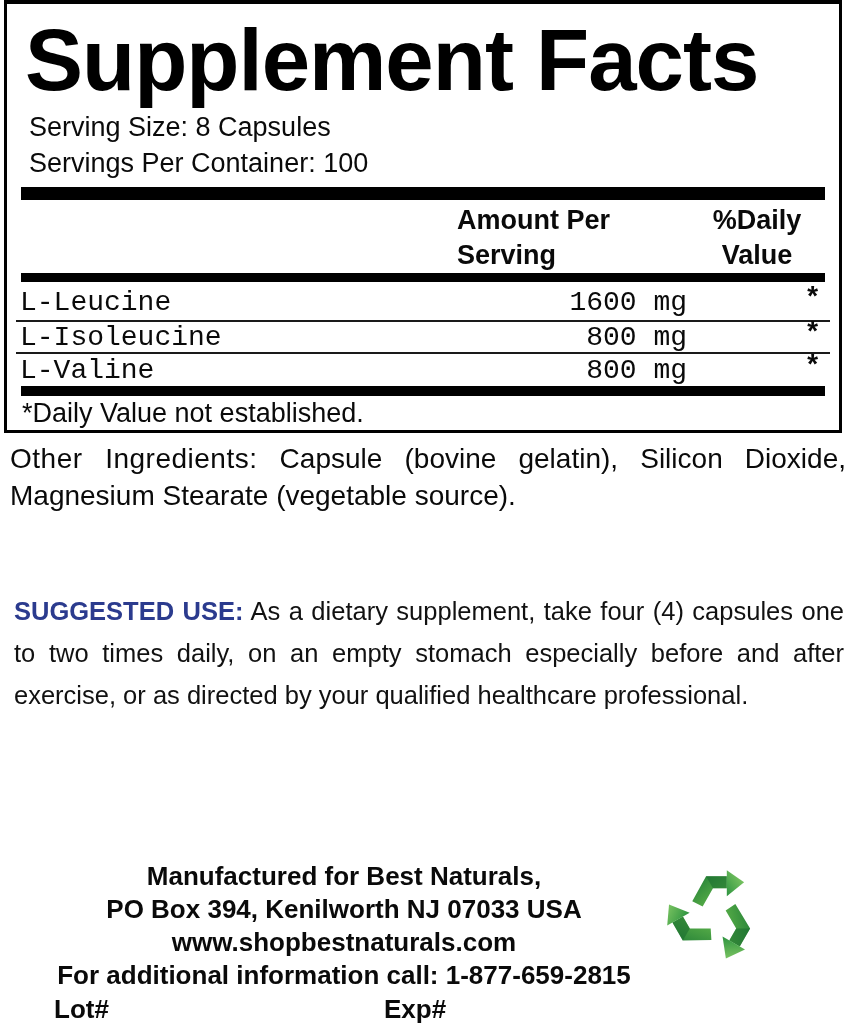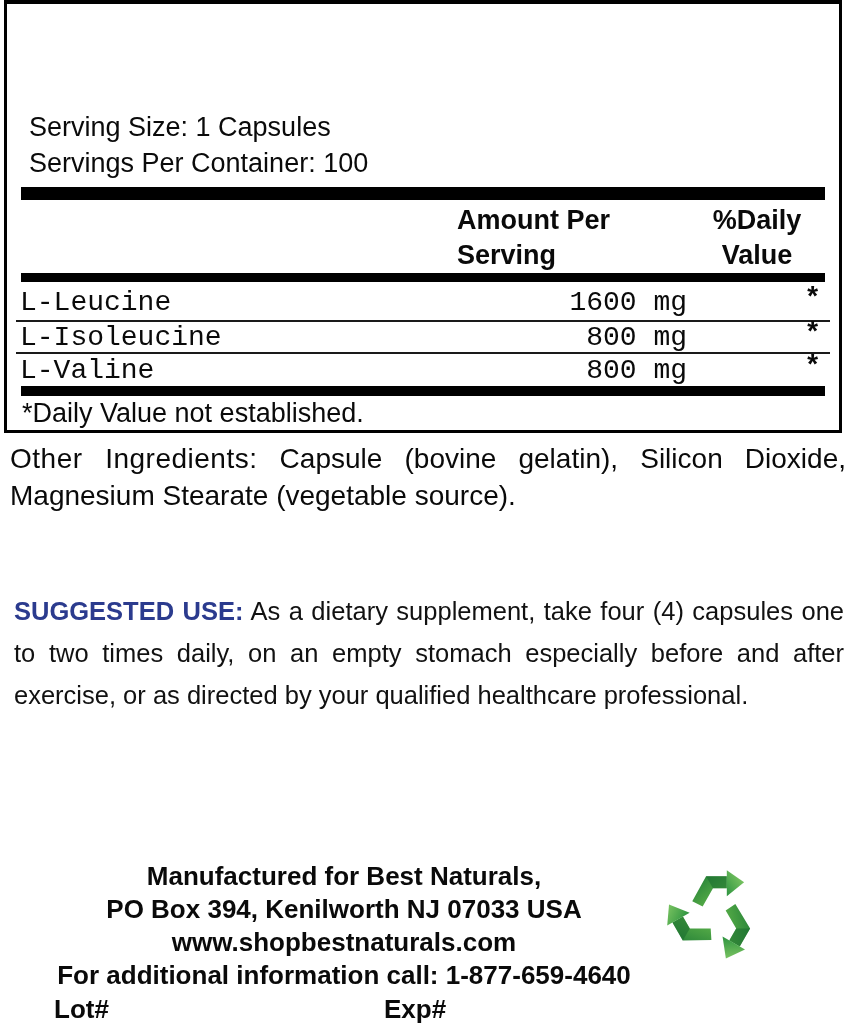--- a/index.html
+++ b/index.html
@@ -80,22 +80,23 @@
 
   .recycle { position:absolute; left:656px; top:852px; width:114px; height:128px; }
   .recycle svg { width:100%; height:100%; overflow:visible; }
 </style>
 </head>
 <body>
 
 <div class="canvas">
 
   <div class="facts-box">
+    <div class="facts-title">Supplement Facts</div>
 
-    <div class="serving-line serving-size">Serving Size: 1 Capsules</div>
+    <div class="serving-line serving-size">Serving Size: 8 Capsules</div>
     <div class="serving-line servings-container">Servings Per Container: 100</div>
 
     <div class="bar bar-1"></div>
 
     <div class="hdr-amount">Amount Per
 Serving</div>
     <div class="hdr-dv">%Daily
 Value</div>
 
     <div class="bar bar-2"></div>
@@ -126,21 +127,21 @@
 
   <div class="para other-ing"><span class="lbl">Other Ingredients:</span><span> Capsule (bovine gelatin), Silicon Dioxide, Magnesium Stearate (vegetable source).</span></div>
 
   <div class="para suggested"><span class="lbl" id="su-label" style="color: rgb(43, 59, 142);">SUGGESTED USE:</span><span> As a dietary supplement, take four (4) capsules one to two times daily, on an empty stomach especially before and after exercise, or as directed by your qualified healthcare professional.</span></div>
 
 
   <div class="footer">
     <span class="footer-line">Manufactured for Best Naturals,</span>
     <span class="footer-line">PO Box 394, Kenilworth NJ 07033 USA</span>
     <span class="footer-line">www.shopbestnaturals.com</span>
-    <span class="footer-line">For additional information call: 1-877-659-4640</span>
+    <span class="footer-line">For additional information call: 1-877-659-2815</span>
     <span class="lot-exp">
       <span class="lot">Lot#</span>
       <span class="exp">Exp#</span>
     </span>
   </div>
 
   <div class="recycle">
     <svg viewBox="-6 2 132 130" xmlns="http://www.w3.org/2000/svg" aria-hidden="true">
       <defs>
         <linearGradient id="rg" x1="0" y1="0" x2="1" y2="1">

